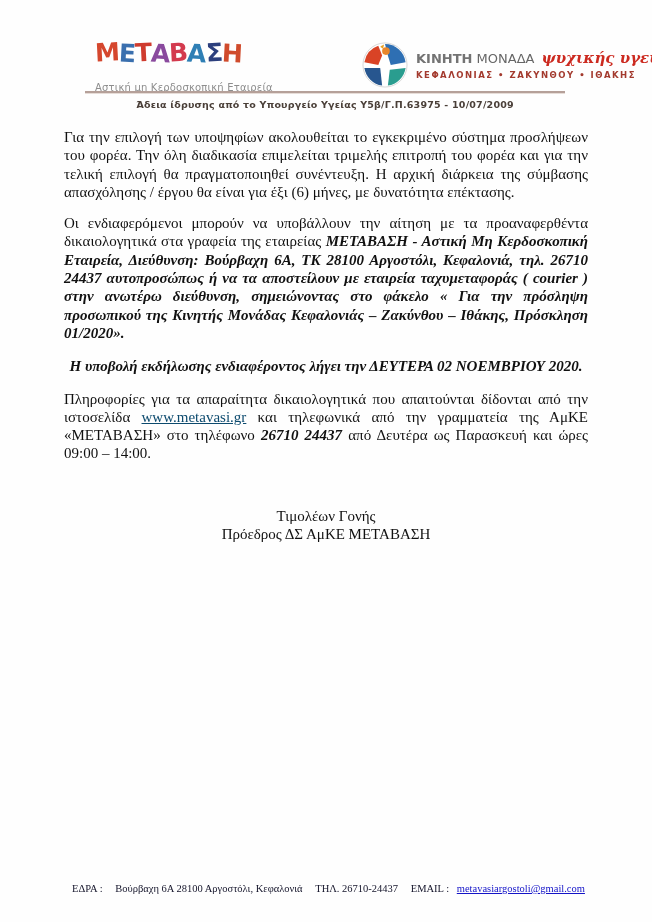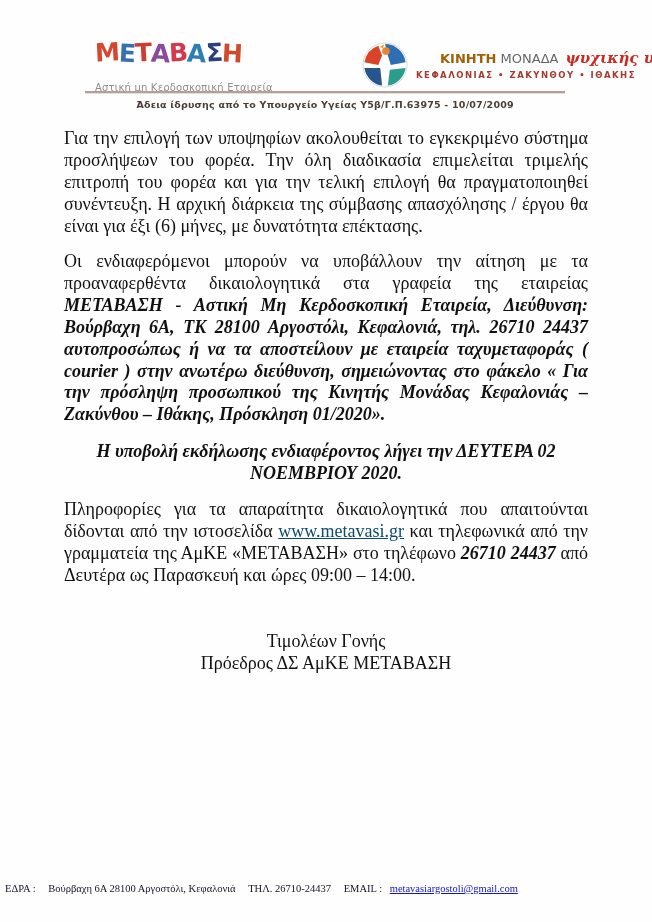--- a/index.html
+++ b/index.html
@@ -16,38 +16,38 @@
   .logo-left{position:absolute;left:95px;top:40px;width:190px;}
   .logo-letters{font-family:"DejaVu Sans", sans-serif;font-weight:800;font-size:25px;line-height:1;letter-spacing:-1px;}
   .logo-letters span{display:inline-block;}
   .logo-letters span:nth-child(odd){transform:rotate(-3deg);}
   .logo-letters span:nth-child(even){transform:rotate(3deg) translateY(1px);}
   .logo-left-sub{margin-top:17px;font-family:"DejaVu Sans", sans-serif;font-size:10px;color:#8d8d8d;letter-spacing:0.2px;}
   .logo-right{position:absolute;left:362px;top:42px;display:flex;align-items:center;gap:8px;}
   .logo-right-icon{width:46px;height:46px;flex:0 0 auto;}
   .logo-right-text{line-height:1.25;}
   .lr-title{font-family:"DejaVu Sans", sans-serif;font-size:13px;color:#666;white-space:nowrap;}
-  .lr-title .b{font-weight:800;color:#a16207;margin-left:24px;}
+  .lr-title .b{font-weight:800;color:#737373;}
   .lr-title .script{font-family:"DejaVu Serif", serif;font-style:italic;font-weight:700;color:#cc2a20;font-size:15px;margin-left:3px;}
   .lr-sub{font-family:"DejaVu Sans", sans-serif;font-size:8.5px;font-weight:700;color:#a33a2e;letter-spacing:1.5px;margin-top:2px;white-space:nowrap;}
   .header-rule{position:absolute;left:85px;top:91px;width:480px;height:2px;background:#b5a099;border-bottom:1px solid #e7ddd8;}
   .license-line{position:absolute;left:0;top:99px;width:650px;text-align:center;
     font-family:"DejaVu Sans", sans-serif;font-size:9.5px;font-weight:600;color:#4a3f38;letter-spacing:0.2px;}
   
-  .content{position:absolute;left:64px;top:128px;width:524px;font-size:18px;line-height:1.22;text-align:justify;}
+  .content{position:absolute;left:64px;top:128px;width:524px;font-size:15px;line-height:1.22;text-align:justify;}
   .content p{margin:0 0 13px 0;}
   .bi{font-weight:700;font-style:italic;}
   .deadline{text-align:center;font-weight:700;font-style:italic;margin:15px 0 14px 0 !important;}
   a.doc-link{color:#0c4a6e;text-decoration:underline;}
   .phone-bold{font-weight:700;font-style:italic;}
   .signature{margin-top:44px;text-align:center;}
   .signature .sig-line1{margin-bottom:14px;}
   .signature .sig-name{margin-bottom:0;}
   
-  .footer{position:absolute;left:0;top:882px;width:652px;text-align:left;
+  .footer{position:absolute;left:0;top:882px;width:652px;text-align:center;
     font-size:10.5px;line-height:1.35;color:#14142a;}
   .footer .seg{margin:0 5px;}
   .footer a{color:#1414c8;text-decoration:underline;}
 </style>
 </head>
 <body>
 
 <div class="page">
 
   <div class="logo-left">

